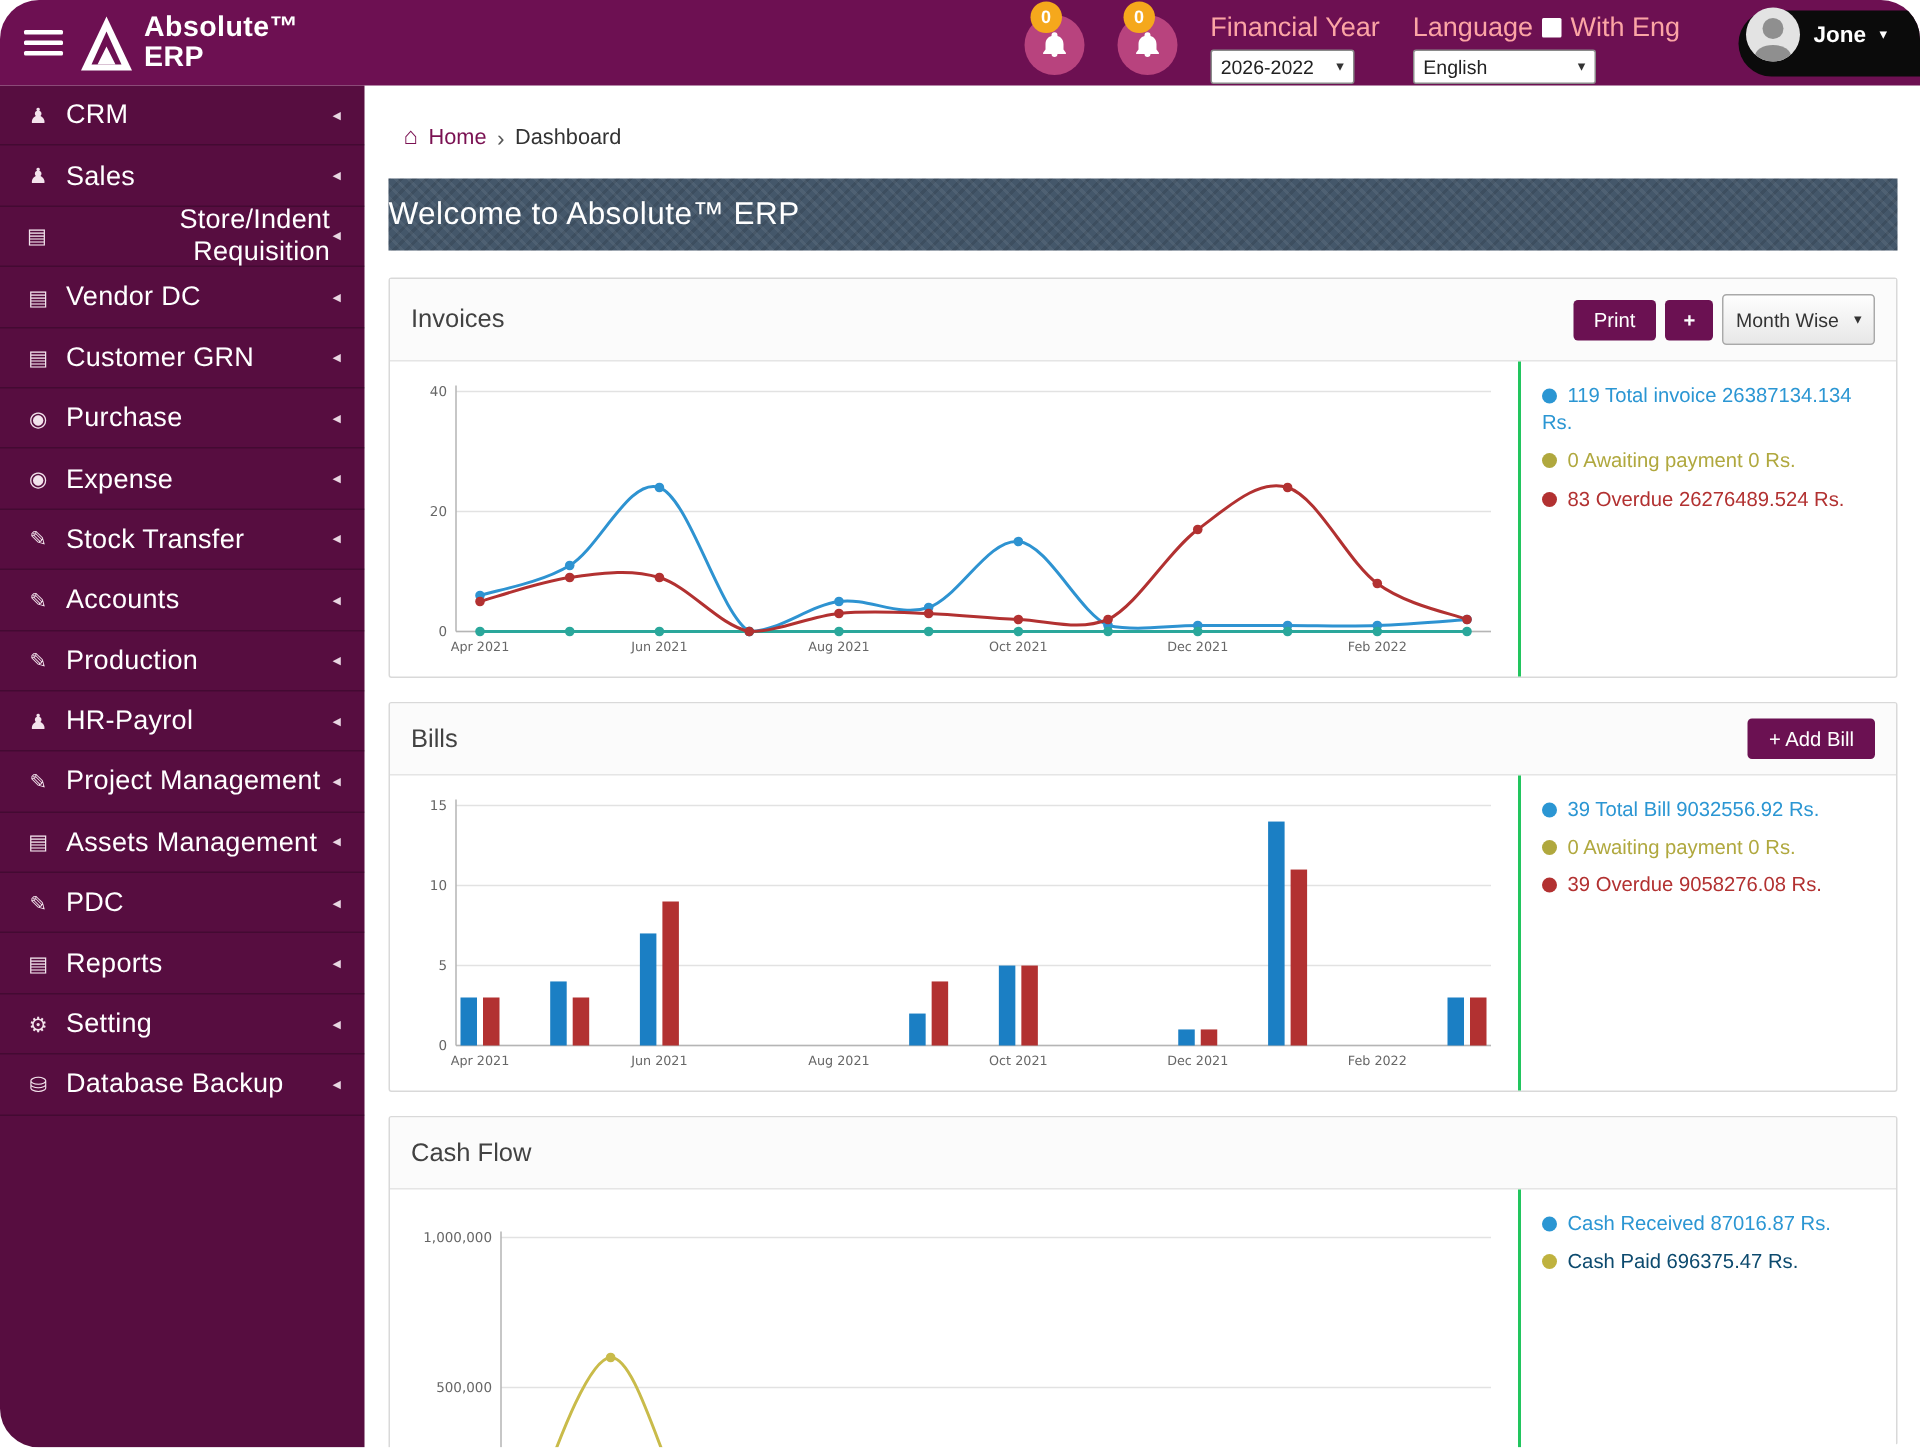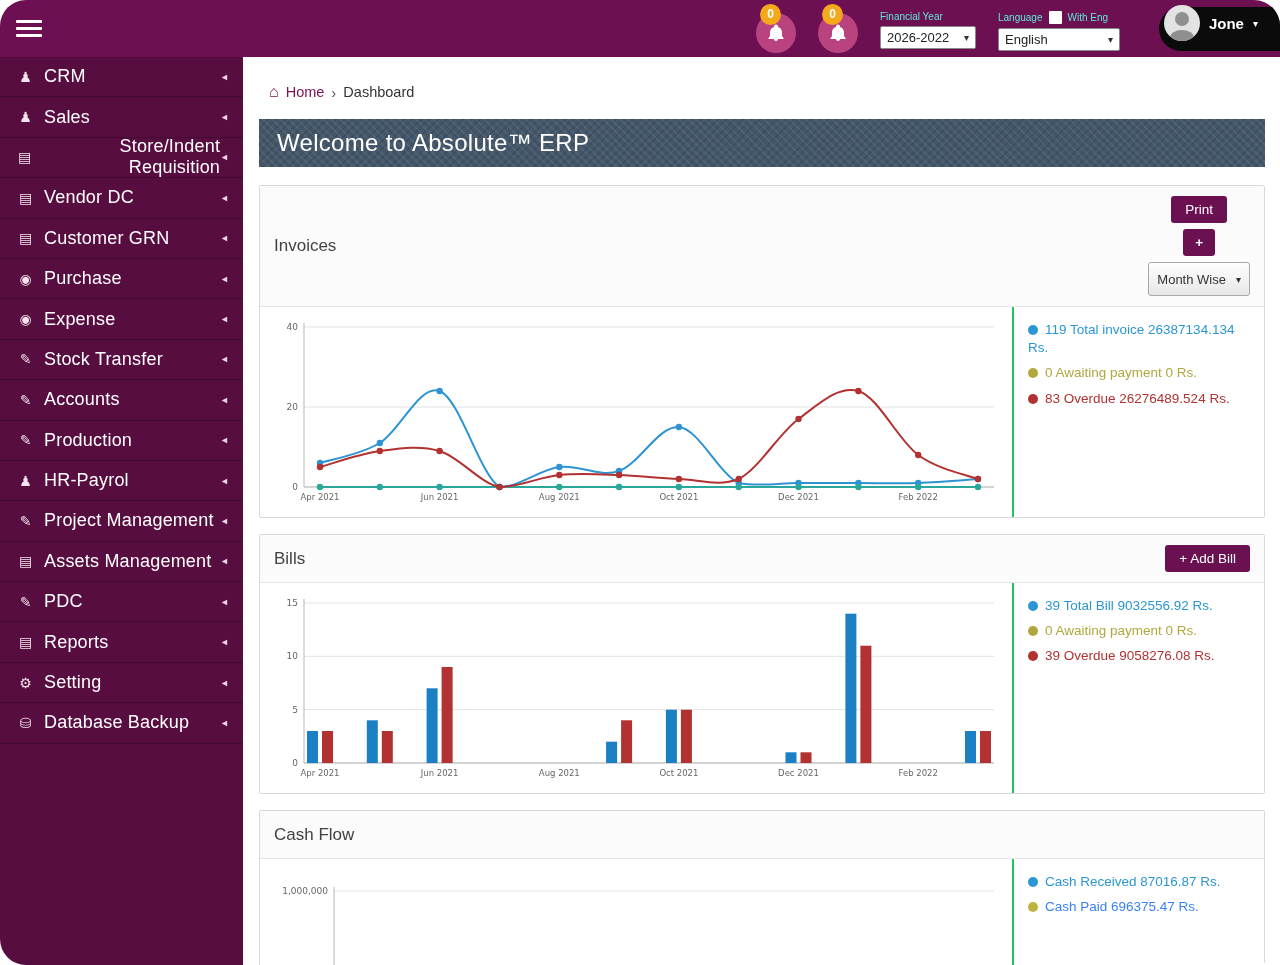--- a/index.html
+++ b/index.html
@@ -8,21 +8,21 @@
 
   
   .topbar { position:absolute; top:0; left:0; right:0; height:57px; background:#6d1052; display:flex; align-items:center; z-index:10; }
   .hamburger { width:26px; display:flex; flex-direction:column; gap:4px; margin:0 12px 0 16px; cursor:pointer; }
   .hamburger i { display:block; height:3px; background:#fff; border-radius:1px; }
   .brand { display:flex; align-items:center; gap:8px; }
   .brand-text { color:#fff; font-weight:bold; font-size:19px; line-height:1.02; letter-spacing:.3px; }
   .top-right { margin-left:auto; margin-right:160px; display:flex; align-items:flex-start; gap:22px; padding-top:6px; }
   .bell-wrap { position:relative; width:40px; height:40px; border-radius:50%; background:#b8437e; display:flex; align-items:center; justify-content:center; cursor:pointer; margin-top:2px; }
   .badge { position:absolute; top:-9px; left:4px; min-width:21px; height:21px; border-radius:50%; background:#f5a81c; color:#fff; font-size:12px; font-weight:bold; display:flex; align-items:center; justify-content:center; }
-  .top-label { color:#5eead4; font-size:10px; white-space:nowrap; display:flex; align-items:center; gap:6px; }
+  .top-label { color:#fca5a5; font-size:18px; white-space:nowrap; display:flex; align-items:center; gap:6px; }
   .tsel { margin-top:4px; height:23px; background:#fff; border:1px solid #8a8a8a; border-radius:2px; display:flex; align-items:center; justify-content:space-between; padding:0 6px; font-size:13px; color:#222; cursor:pointer; }
   .tsel .sel-caret { font-size:10px; color:#333; margin-left:8px; }
   .fy-block .tsel { width:96px; }
   .lang-block .tsel { width:122px; }
   .checkbox { width:13px; height:13px; background:#fff; display:inline-block; border-radius:1px; }
   .user-pill { position:absolute; right:0; top:7px; height:44px; display:flex; align-items:center; gap:9px; background:#0b0b0b; border-radius:22px 0 0 22px; padding:0 22px 12px 5px; cursor:pointer; }
   .avatar { position:relative; width:36px; height:36px; border-radius:50%; background:#e3e3e3; overflow:hidden; }
   .av-head { position:absolute; top:7px; left:11px; width:14px; height:14px; border-radius:50%; background:#8f8f8f; }
   .av-body { position:absolute; bottom:-4px; left:6px; width:24px; height:15px; border-radius:50% 50% 0 0; background:#8f8f8f; }
   .user-name { color:#fff; font-size:15px; font-weight:bold; }
@@ -35,30 +35,30 @@
   .si-label { font-size:18px; font-weight:400; letter-spacing:.2px;text-align:right; }
   .si-caret { margin-left:auto; font-size:9px; color:#e9d6e2; }
 
   
   .main { position:absolute; top:57px; left:243px; right:0; bottom:0; background:#fff; overflow:hidden; }
   .breadcrumb { margin:26px 0 18px 26px; font-size:14.5px; display:flex; align-items:center; gap:7px; }
   .home-ic { color:#7a1152; font-size:16px; cursor:pointer; }
   .bc-home { color:#7a1152; text-decoration:none; cursor:pointer; }
   .bc-sep { color:#555; font-size:15px; }
   .bc-cur { color:#333; }
-  .banner { margin:0 15px 18px 16px; height:48px; display:flex; align-items:center; padding-left:18px;
+  .banner { margin:0 15px 18px 16px; height:48px; display:flex; align-items:center; 
     background-color:#44576a;
     background-image:repeating-linear-gradient(45deg, rgba(255,255,255,.06) 0 2px, transparent 2px 6px),
                      repeating-linear-gradient(-45deg, rgba(0,0,0,.10) 0 2px, transparent 2px 6px);
-    color:#fff; font-size:24px; letter-spacing:.3px; }
+    color:#fff; font-size:21px; letter-spacing:.3px; }
 
   .card { margin:0 15px 16px 16px; border:1px solid #d9d9d9; border-radius:2px; background:#fff; }
   .card-head { display:flex; align-items:center; justify-content:space-between; padding:10px 14px; background:#fbfbfb; border-bottom:1px solid #e5e5e5; min-height:48px; }
   .card-head h2 { font-size:17px; font-weight:400; color:#424242; }
-  .head-actions { display:flex; align-items:center; gap:6px;flex-direction:column; }
+  .head-actions { display:flex; align-items:center; gap:6px; }
   .btn { background:#6b1152; color:#fff; border:none; border-radius:3px; font-size:13.5px; padding:6px 14px; cursor:pointer; font-family:inherit; }
   .btn-sq { width:32px; font-weight:bold; padding:6px 0; }
   .lsel { height:27px; background:linear-gradient(#fefefe,#e7e7e7); border:1px solid #a9a9a9; border-radius:3px; display:flex; align-items:center; padding:16px 8px; font-size:13px; color:#333; cursor:pointer; }
   .lsel .sel-caret { font-size:10px; margin-left:10px; color:#333; }
 
   .card-body { display:flex; }
   .chart-wrap { flex:1; padding:10px 4px 4px 8px; }
   svg.chart { font-family:"DejaVu Sans", sans-serif; display:block; }
   .legend { width:252px; border-left:2px solid #22c55e; padding:14px 10px 10px 14px; }
   .legend-item { margin-bottom:7px; font-size:13.5px; line-height:1.35; }
@@ -70,20 +70,31 @@
 <body>
 
 <div class="screen">
 
   <header class="topbar">
     <div class="hamburger">
         <i></i>
         <i></i>
         <i></i>
       </div>
+    <div class="brand">
+      <svg width="34" height="38" viewBox="0 0 34 38">
+        <polygon points="17,1 34,37 0,37" fill="#ffffff"></polygon>
+        <polygon points="17,11 27,33 7,33" fill="#6d1052"></polygon>
+        <polygon points="17,21 23,33 11,33" fill="#ffffff"></polygon>
+      </svg>
+      <div class="brand-text">
+        <div>Absolute™</div>
+        <div>ERP</div>
+      </div>
+    </div>
 
     <div class="top-right">
       <div class="bell-wrap">
         <span class="badge">0</span>
         <svg width="18" height="18" viewBox="0 0 18 18">
           <path d="M9 17c1.2 0 2-.8 2-2H7c0 1.2.8 2 2 2zm6-5V8.5C15 5.7 13.5 3.6 11 3v-.5a2 2 0 0 0-4 0V3C4.5 3.6 3 5.7 3 8.5V12l-1.6 2.2v.8h15.2v-.8L15 12z" fill="#ffffff"></path>
         </svg>
       </div>
       <div class="bell-wrap">
         <span class="badge">0</span>
@@ -398,19 +409,19 @@
               <circle cx="424.5" cy="221.9" r="3.2" fill="#c9bb4a"></circle>
               <circle cx="481.6" cy="221.9" r="3.2" fill="#c9bb4a"></circle>
               <circle cx="538.7" cy="221.9" r="3.2" fill="#c9bb4a"></circle>
               <circle cx="595.8" cy="221.9" r="3.2" fill="#c9bb4a"></circle>
               <circle cx="652.9" cy="221.9" r="3.2" fill="#c9bb4a"></circle>
               <circle cx="710.0" cy="221.9" r="3.2" fill="#c9bb4a"></circle>
             </svg>
         </div>
         <div class="legend" id="legend-cashflow">
             <div class="legend-item"><span class="dot" style="background: rgb(43, 150, 211);"></span><span style="color: rgb(43, 150, 211); margin-top: 35px;">Cash Received 87016.87 Rs.</span></div>
-            <div class="legend-item"><span class="dot" style="background: rgb(191, 178, 63);"></span><span style="color: #3b82f6;">Cash Paid 696375.47 Rs.</span></div>
+            <div class="legend-item"><span class="dot" style="background: rgb(191, 178, 63);"></span><span style="color: #0c4a6e;">Cash Paid 696375.47 Rs.</span></div>
           </div>
       </div>
     </section>
 
   </main>
 </div>
 
 </body></html>

